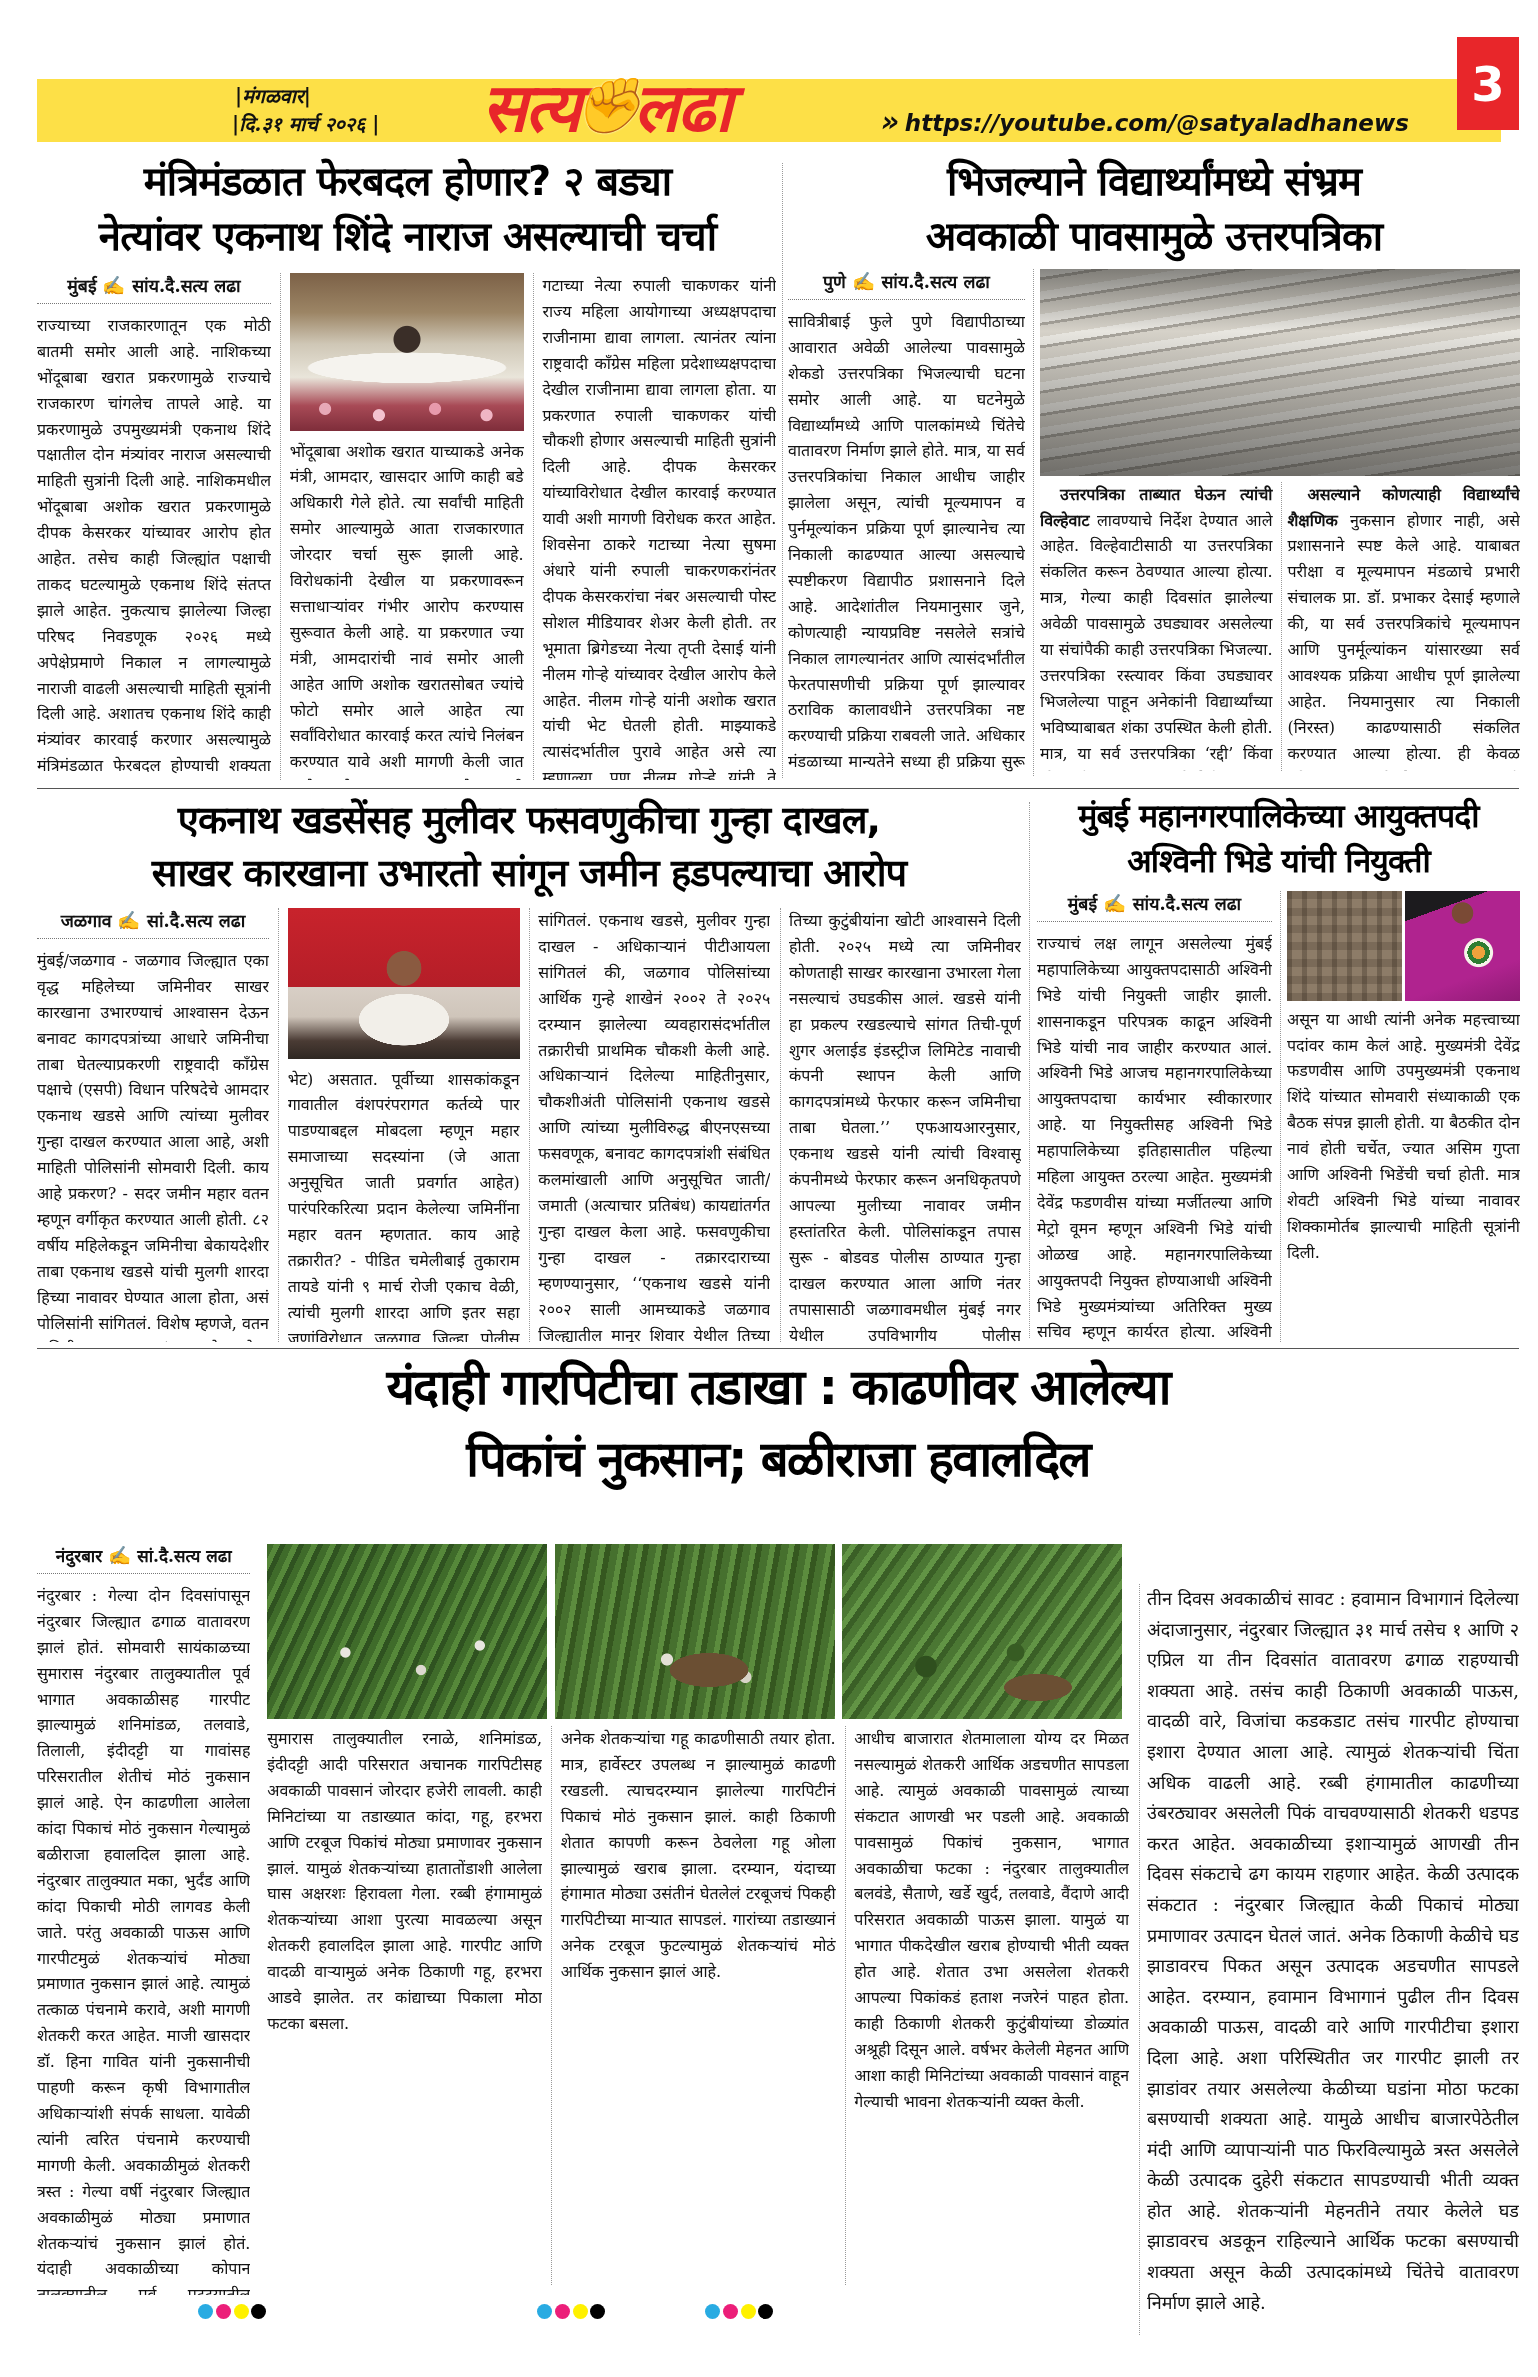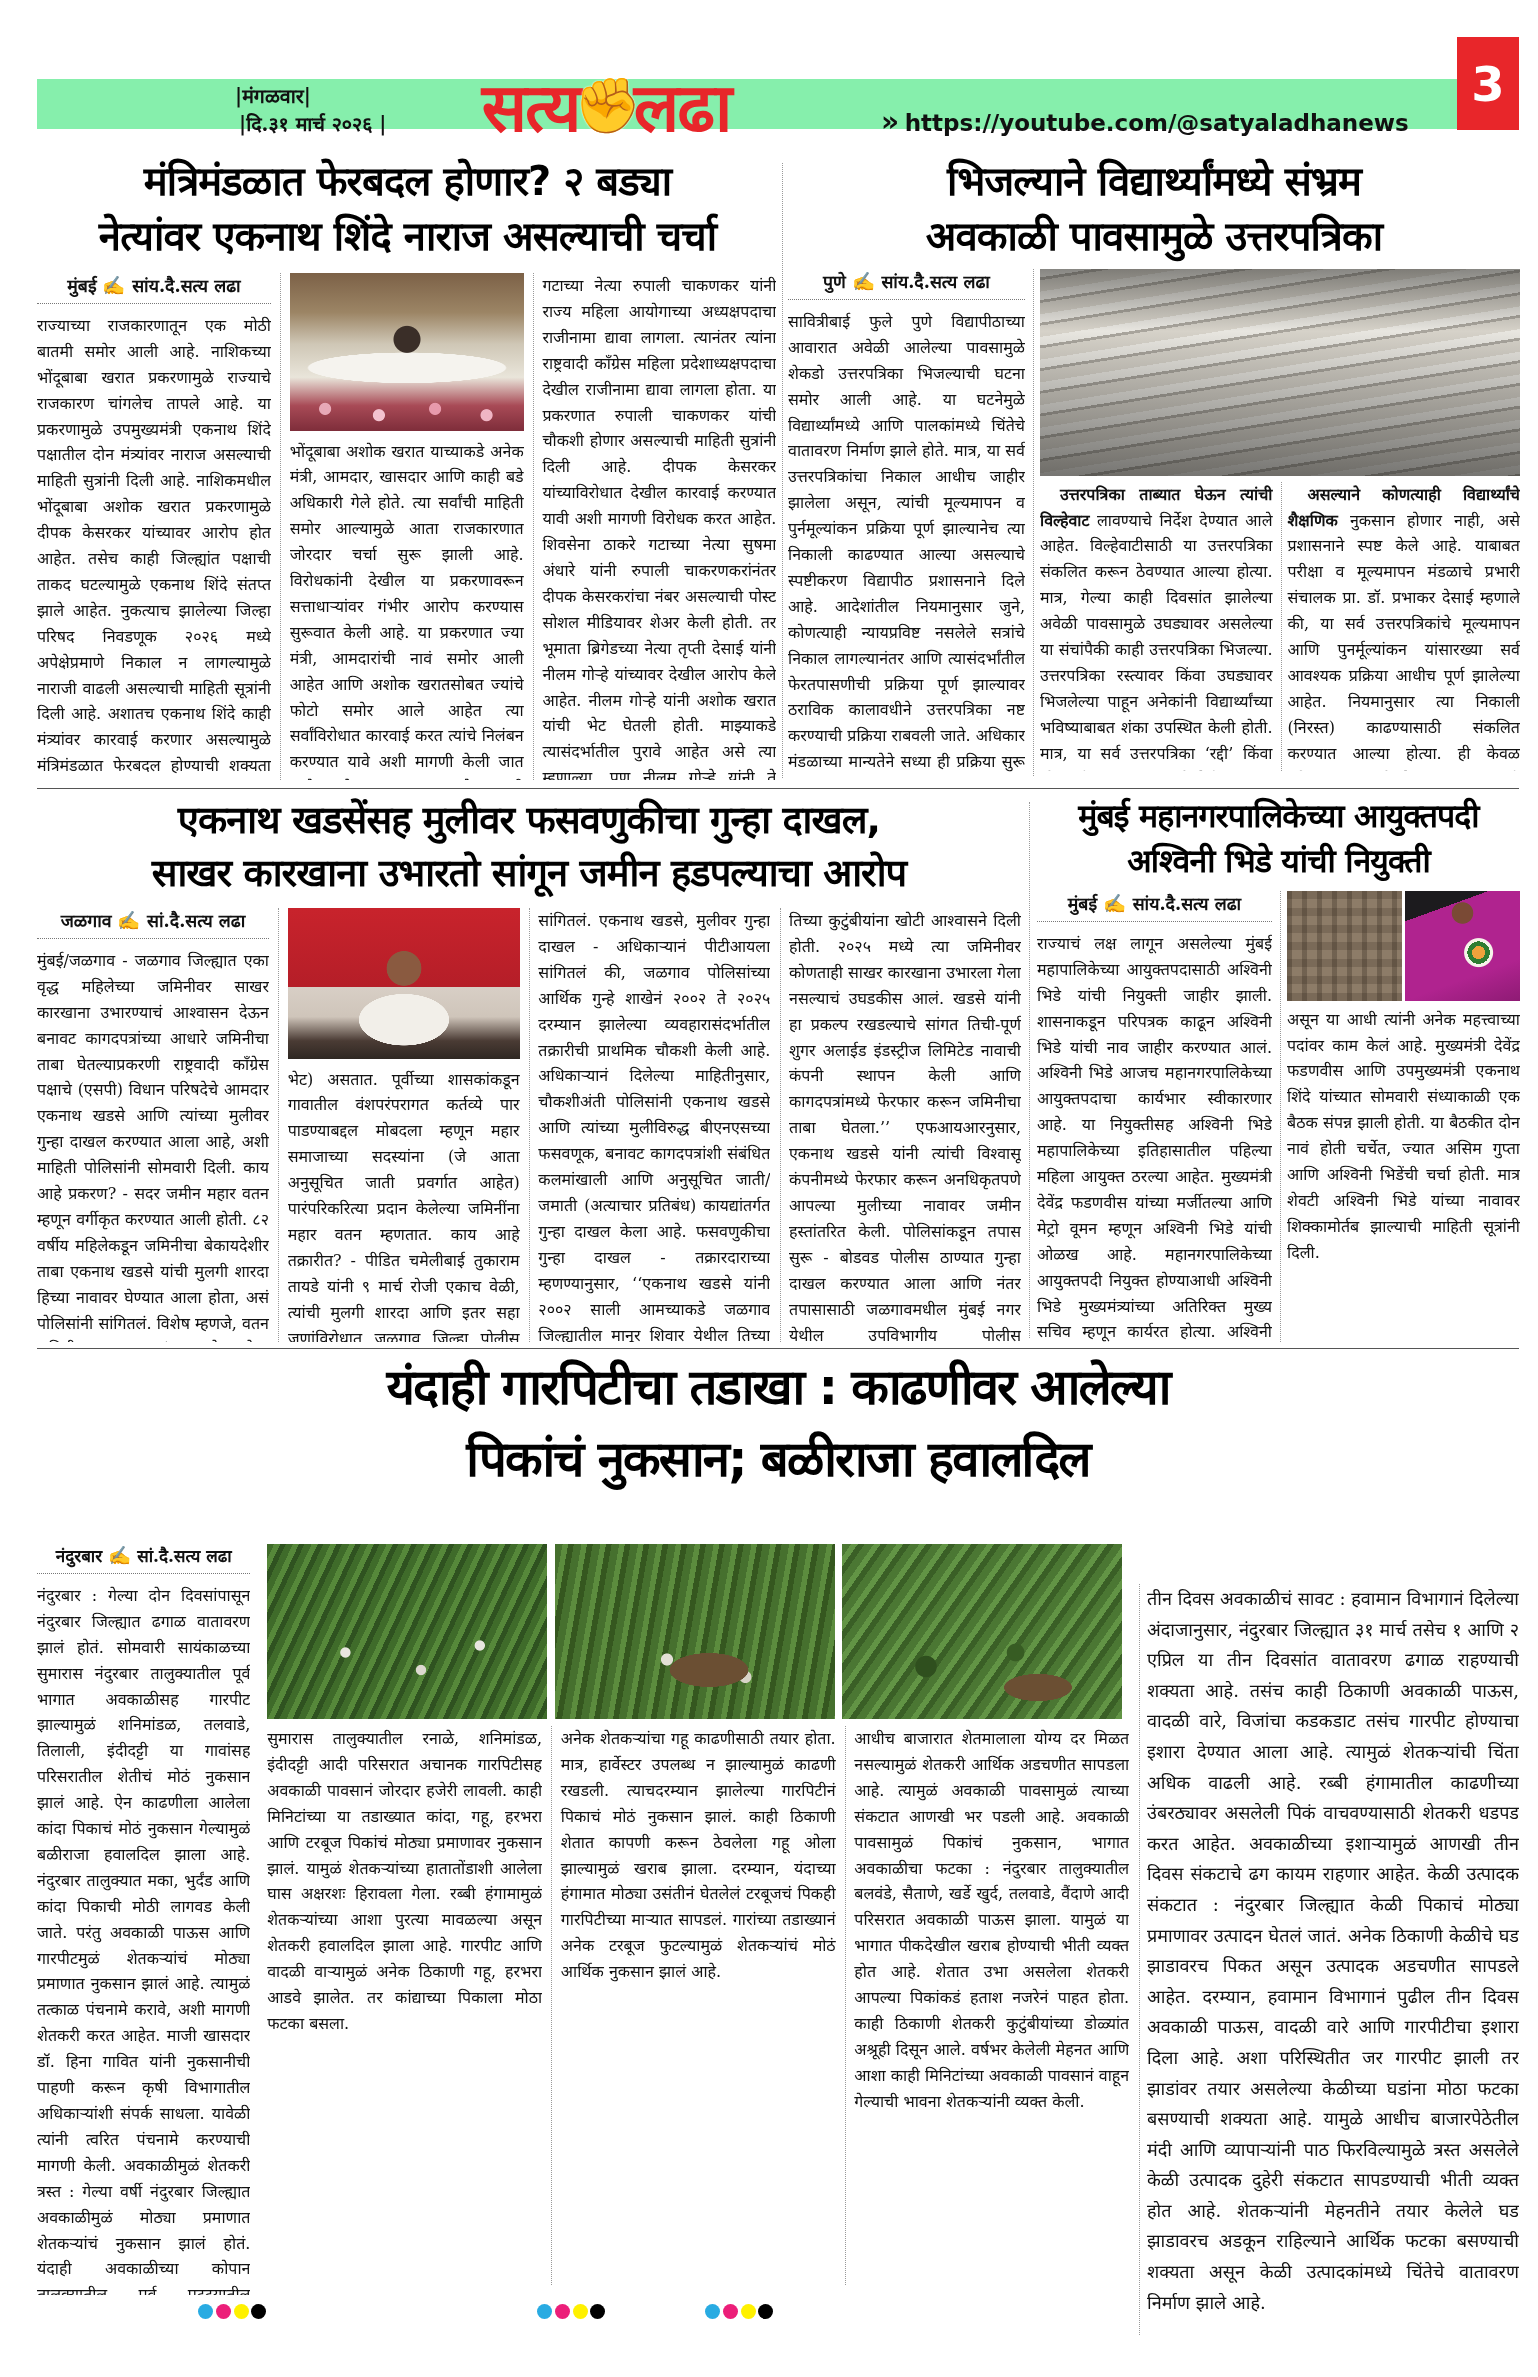--- a/index.html
+++ b/index.html
@@ -1,21 +1,21 @@
 <!DOCTYPE html>
 <html style="font-size:15px"><head>
 <meta charset="utf-8">
 <style>
   html,body{margin:0;padding:0;background:#ffffff;}
   #page{position:relative;width:1538px;height:2377px;background:#ffffff;overflow:hidden;
         font-family:"DejaVu Serif","Liberation Serif",serif;color:#111;}
   
-  .hdrbar{position:absolute;left:37px;top:79px;width:1464px;height:50px;background:#86efac;}
+  .hdrbar{position:absolute;left:37px;top:79px;width:1464px;height:63px;background:#fde047;font-style:italic;}
   .day{position:absolute;left:198px;top:2.8px;font-size:19.6px;font-weight:bold;}
-  .date{position:absolute;left:202px;top:31px;font-size:19.6px;font-weight:bold;}
+  .date{position:absolute;left:195px;top:31px;font-size:19.6px;font-weight:bold;}
   .masthead{position:absolute;left:373px;top:-15px;width:392px;text-align:center;
             font-family:"DejaVu Sans","Liberation Sans",sans-serif;font-weight:900;
             font-size:67px;line-height:89px;color:#e8262a;letter-spacing:-1.9px;white-space:nowrap;}
   .fist{display:inline-block;font-size:54px;color:#111;vertical-align:middle;
         transform:translateY(-7.5px);margin:0 -5.6px;text-shadow:0 0 1.9px #fff;}
   .yt{position:absolute;left:844px;top:26px;font-family:"DejaVu Sans","Liberation Sans",sans-serif;
       font-weight:bold;font-size:23px;color:#111;white-space:nowrap;}
   .yt .chev{color:#111;font-size:28px;margin-right:5.6px;}
   .pagebox{position:absolute;left:1457px;top:37px;width:62px;height:93px;background:#e8262a;
            color:#fff;font-family:"DejaVu Sans","Liberation Sans",sans-serif;font-weight:bold;

